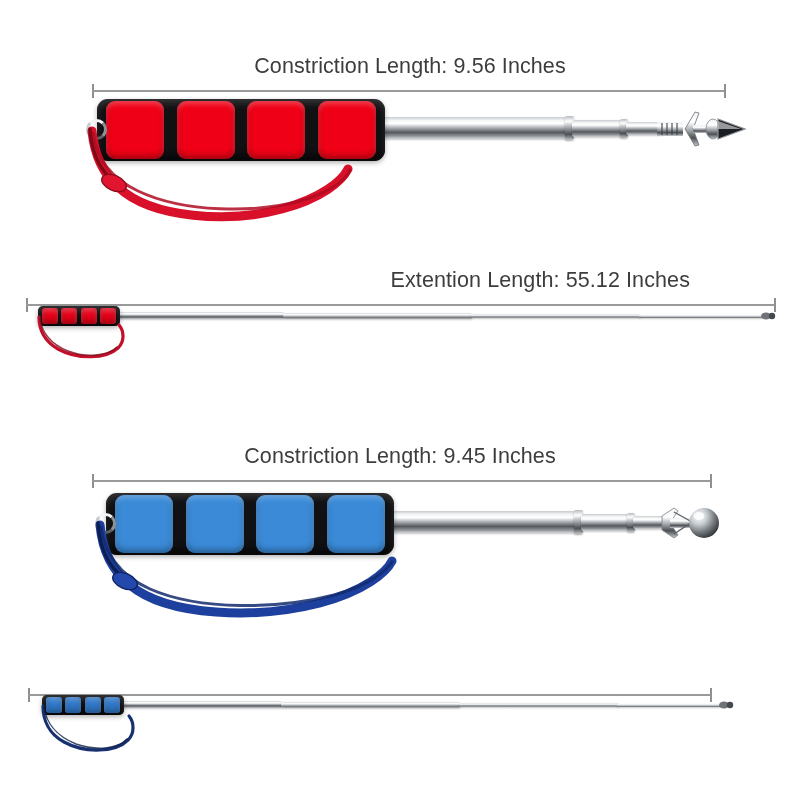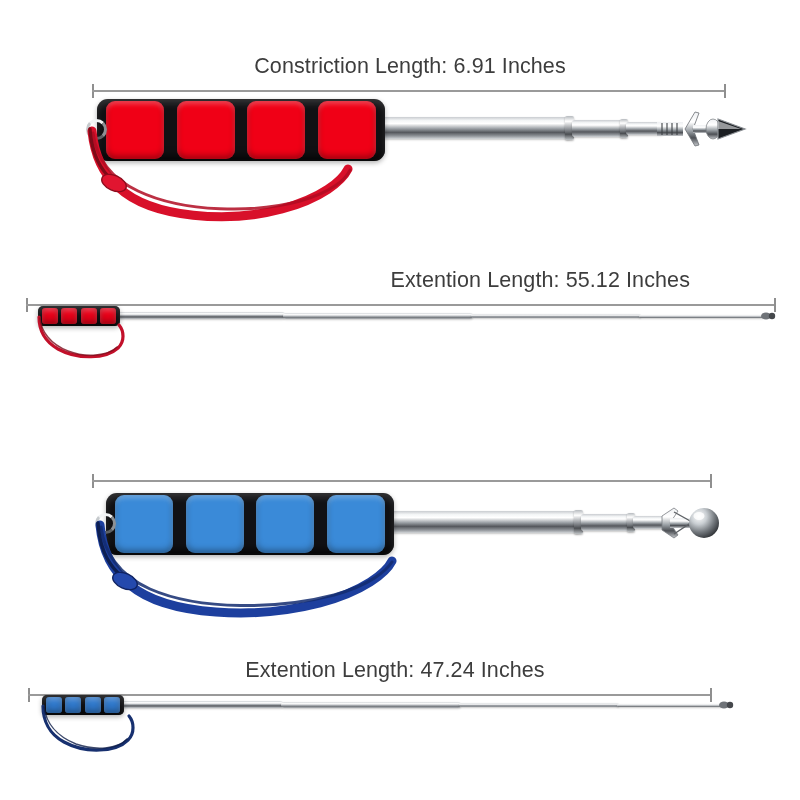--- a/index.html
+++ b/index.html
@@ -137,21 +137,21 @@
   .tip-ball  { position: absolute; }
   .tip-small { position: absolute; }
 </style>
 </head>
 <body>
 
 <div class="stage">
 
   <div class="row row-1">
 
-    <div class="dim-label" style="left:120px; top:56px; width:580px;">Constriction Length: 6.91 Inches</div>
+    <div class="dim-label" style="left:120px; top:56px; width:580px;">Constriction Length: 9.56 Inches</div>
 
     <div class="dim-line" style="left:92px; top:84px; width:634px;">
       <div class="tick left"></div>
       <div class="bar"></div>
       <div class="tick right"></div>
     </div>
 
     <div class="shaft" style="left:366px; top:117px; width:205px; height:22px;"></div>
     <div class="collar" style="left:565px; top:116px; width:9px; height:24px;"></div>
     <div class="shaft" style="left:572px; top:120px; width:52px; height:17px;"></div>
@@ -247,20 +247,21 @@
                  C 58 45, 86 44, 98 33
                  C 105 26, 104 16, 99 10" fill="none" stroke="#c2102a" stroke-width="3.2" stroke-linecap="round"></path>
         <path d="M20 3 C 21 16, 30 29, 48 36
                  C 66 43, 88 41, 97 32" fill="none" stroke="#7b0c1c" stroke-width="1.5" stroke-linecap="round" opacity="0.8"></path>
       </svg>
     </div>
   </div>
 
   <div class="row row-3">
 
+    <div class="dim-label" style="left:110px; top:16px; width:580px;">Constriction Length: 9.45 Inches</div>
 
     <div class="dim-line" style="left:92px; top:44px; width:620px;">
       <div class="tick left"></div>
       <div class="bar"></div>
       <div class="tick right"></div>
     </div>
 
     <div class="shaft" style="left:375px; top:81px; width:205px; height:22px;"></div>
     <div class="collar" style="left:574px; top:80px; width:9px; height:24px;"></div>
     <div class="shaft" style="left:581px; top:84px; width:50px; height:17px;"></div>
@@ -312,21 +313,20 @@
                  C 132 92, 212 90, 266 76
                  C 302 66, 318 52, 324 43" fill="none" stroke="#132b6e" stroke-width="3" stroke-linecap="round" opacity="0.85"></path>
         <path d="M30 4 C 31 22, 36 40, 50 54" fill="none" stroke="#0d1f52" stroke-width="3.4" stroke-linecap="round"></path>
         <ellipse cx="57" cy="62" rx="13" ry="7.5" transform="rotate(24 57 62)" fill="#2449ad" stroke="#0f2260" stroke-width="1.4"></ellipse>
       </svg>
     </div>
   </div>
 
   <div class="row row-4">
 
-    <div class="dim-label" style="left:105px; top:15px; width:580px;">Extention Length: 47.24 Inches</div>
 
     <div class="dim-line" style="left:28px; top:43px; width:684px;">
       <div class="tick left"></div>
       <div class="bar"></div>
       <div class="tick right"></div>
     </div>
 
     <div class="shaft" style="left:108px; top:56px; width:175px; height:7px;"></div>
     <div class="shaft thin" style="left:281px; top:57px; width:180px; height:5.5px;"></div>
     <div class="shaft thin" style="left:459px; top:58px; width:160px; height:4px;"></div>

